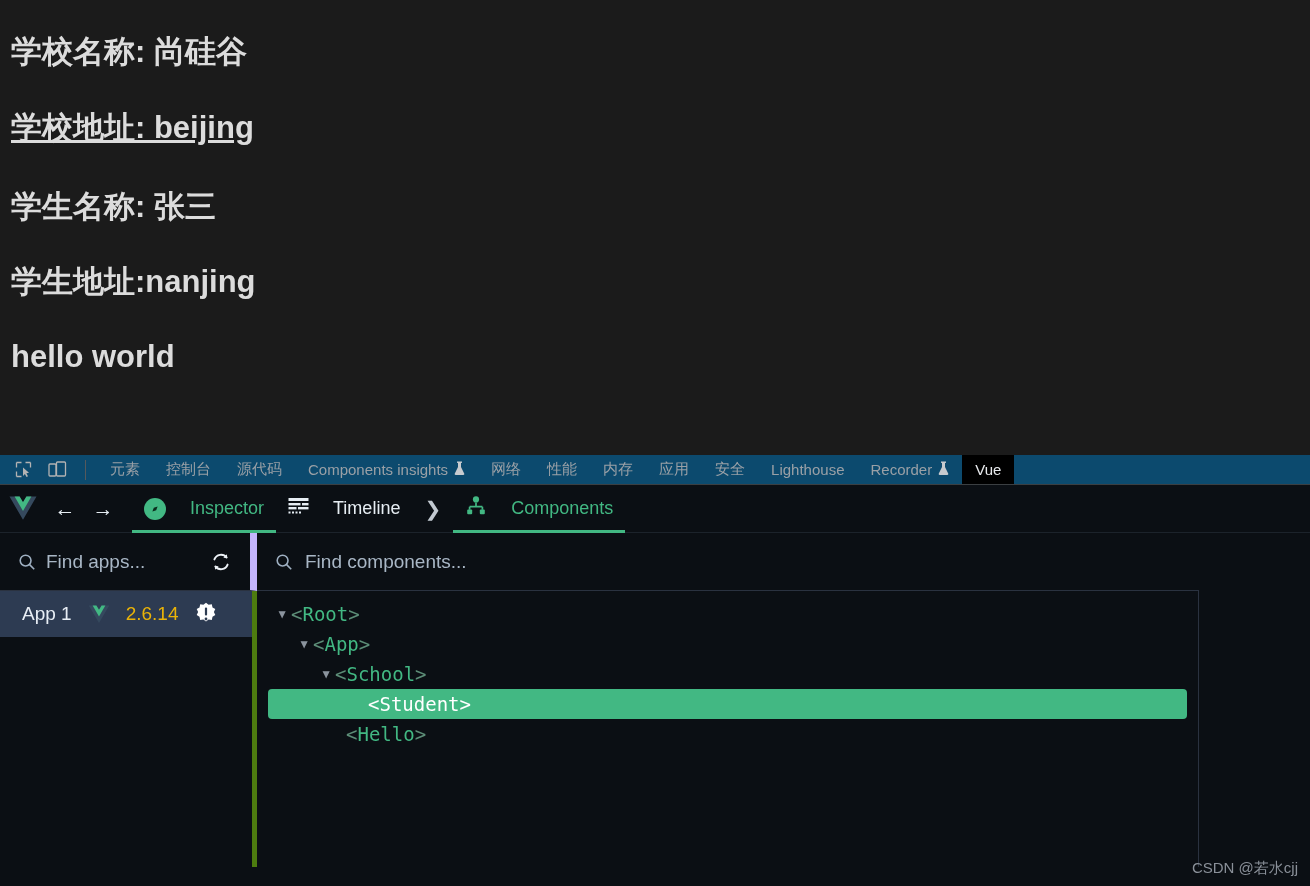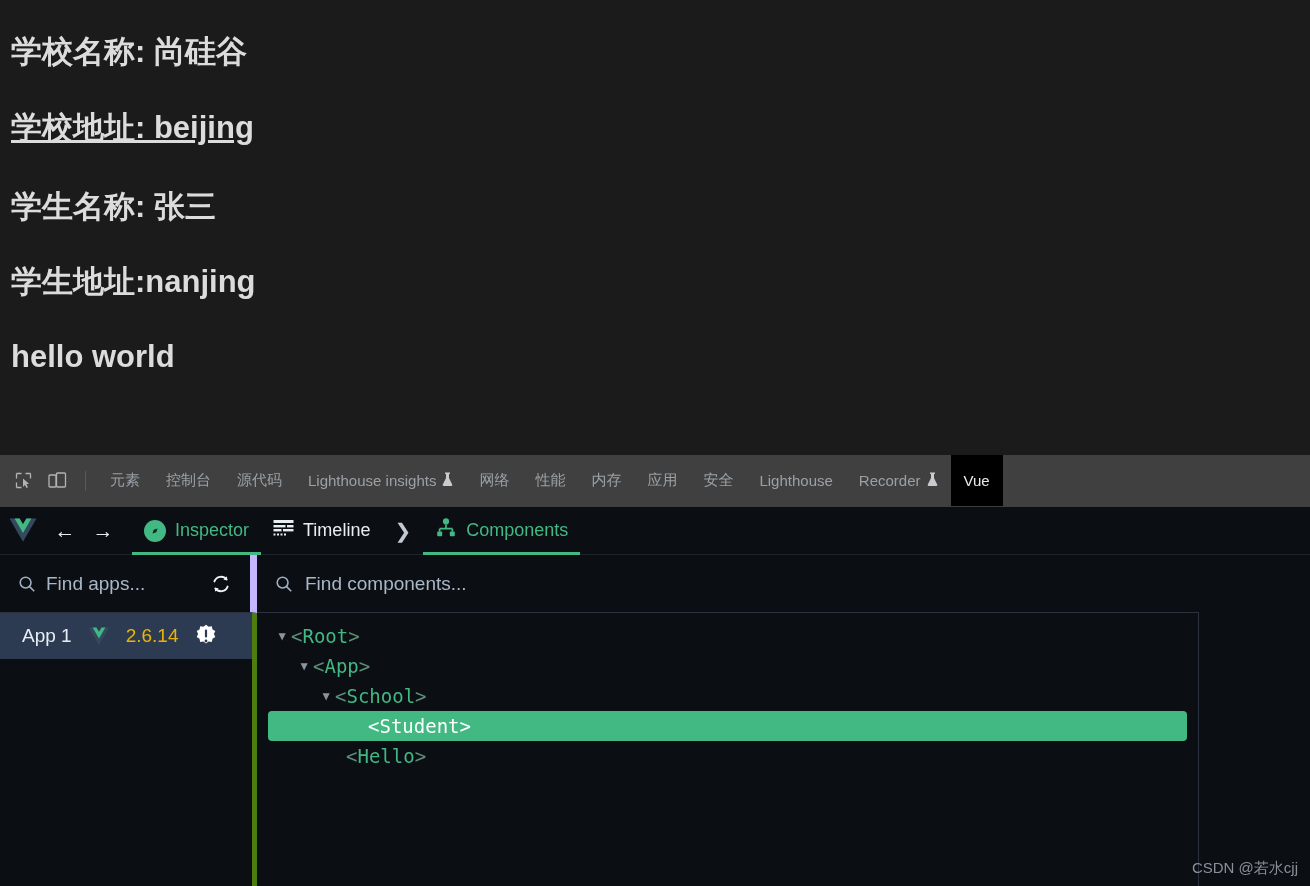--- a/index.html
+++ b/index.html
@@ -34,22 +34,22 @@
 
   
   #devtools {
     position: absolute;
     left: 0; top: 455px;
     width: 1310px; height: 431px;
     background: #0b0f14;
   }
   #tabbar {
     position: relative;
-    height: 52px;
-    background: #404040;
+    height: 30px;
+    background: #0c4a6e;
     border-bottom: 1px solid #3b3f42;
     display: flex;
     align-items: stretch;
     text-align: center;
   }
   .tb-icon {
     width: 34px;
     display: flex; align-items: center; justify-content: center;
     color: #b3b3b3;
   }
@@ -89,21 +89,21 @@
   }
   .vue-logo { width: 46px; display:flex; align-items:center; justify-content:center; }
   .nav-arrow {
     width: 38px; height: 48px;
     display: flex; align-items: center; justify-content: center;
     color: #e6edf3; font-size: 21px;
   }
   .vt-item {
     position: relative;
     height: 48px;
-    display: flex; align-items: center; gap: 9px;
+    display: flex; align-items: center; gap: 24px;
     padding: 0 12px;
     font-size: 18px;
     color: #e6edf3;
   }
   .vt-item.green { color: #42b883; }
   .vt-item.underline::after {
     content: "";
     position: absolute;
     left: 0; right: 0; bottom: 0;
     height: 3px;
@@ -262,21 +262,21 @@
     <div class="tab cn">
       <span>元素</span>
     </div>
     <div class="tab cn">
       <span>控制台</span>
     </div>
     <div class="tab cn">
       <span>源代码</span>
     </div>
     <div class="tab">
-      <span>Lighthouse insights</span>
+      <span>Components insights</span>
       <span class="flask">
         <svg width="11" height="15" viewBox="0 0 11 15">
           <path d="M4 1h3v5l3.2 6.5a1 1 0 01-.9 1.5H1.7a1 1 0 01-.9-1.5L4 6z" fill="#c8cbcf"></path>
           <rect x="3" y="0.5" width="5" height="1.4" fill="#c8cbcf"></rect>
         </svg>
       </span>
     </div>
     <div class="tab cn">
       <span>网络</span>
     </div>

